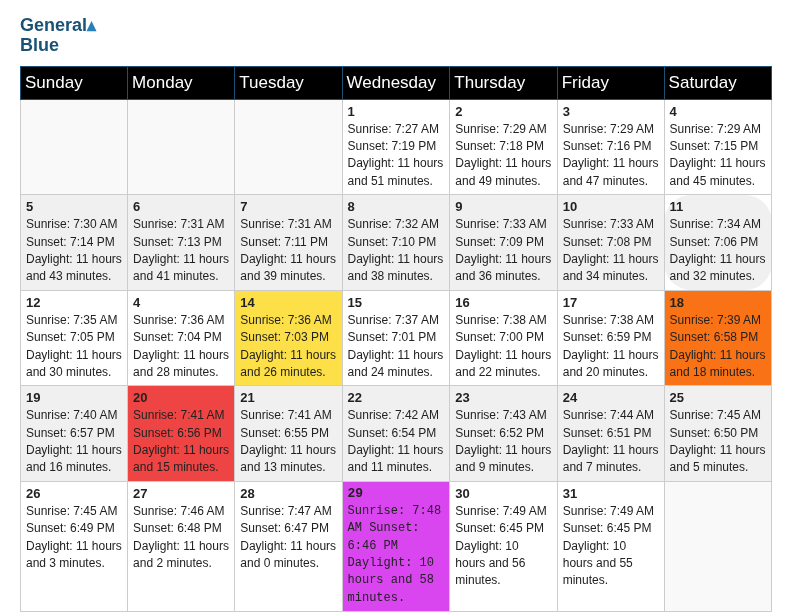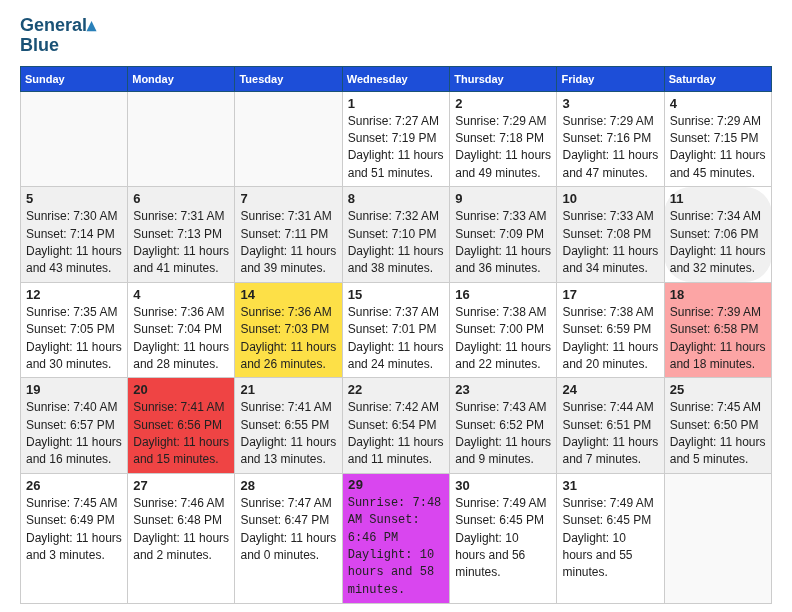--- a/index.html
+++ b/index.html
@@ -43,24 +43,24 @@
     .location {
       font-size: 15px;
       color: #333;
     }
     .calendar {
       width: 100%;
       border-collapse: collapse;
       border: 1px solid #ccc;
     }
     .calendar th {
-      background-color: #1d4ed8;
+      background-color: #000000;
       color: #fff;
-      font-size: 11px;
-      font-weight: bold;
+      font-size: 17px;
+      font-weight: normal;
       padding: 6px 4px;
       text-align: left;
       border: 1px solid #1a5276;
     }
     .calendar td {
       vertical-align: top;
       padding: 4px 5px;
       border: 1px solid #ccc;
       font-size: 11px;
       color: #222;
@@ -242,21 +242,21 @@
 Daylight: 11 hours
 and 22 minutes.</div>
           </td>
           <td style="background: rgb(255, 255, 255); margin-top: 35px;">
             <span class="day-num">17</span>
             <div class="day-info">Sunrise: 7:38 AM
 Sunset: 6:59 PM
 Daylight: 11 hours
 and 20 minutes.</div>
           </td>
-          <td style="background: #fca5a5; margin-left: 43px;">
+          <td style="background: #f97316; margin-left: 43px;">
             <span class="day-num">18</span>
             <div class="day-info">Sunrise: 7:39 AM
 Sunset: 6:58 PM
 Daylight: 11 hours
 and 18 minutes.</div>
           </td>
         </tr>
         <tr>
           <td style="background: rgb(240, 240, 240);">
             <span class="day-num">19</span>

